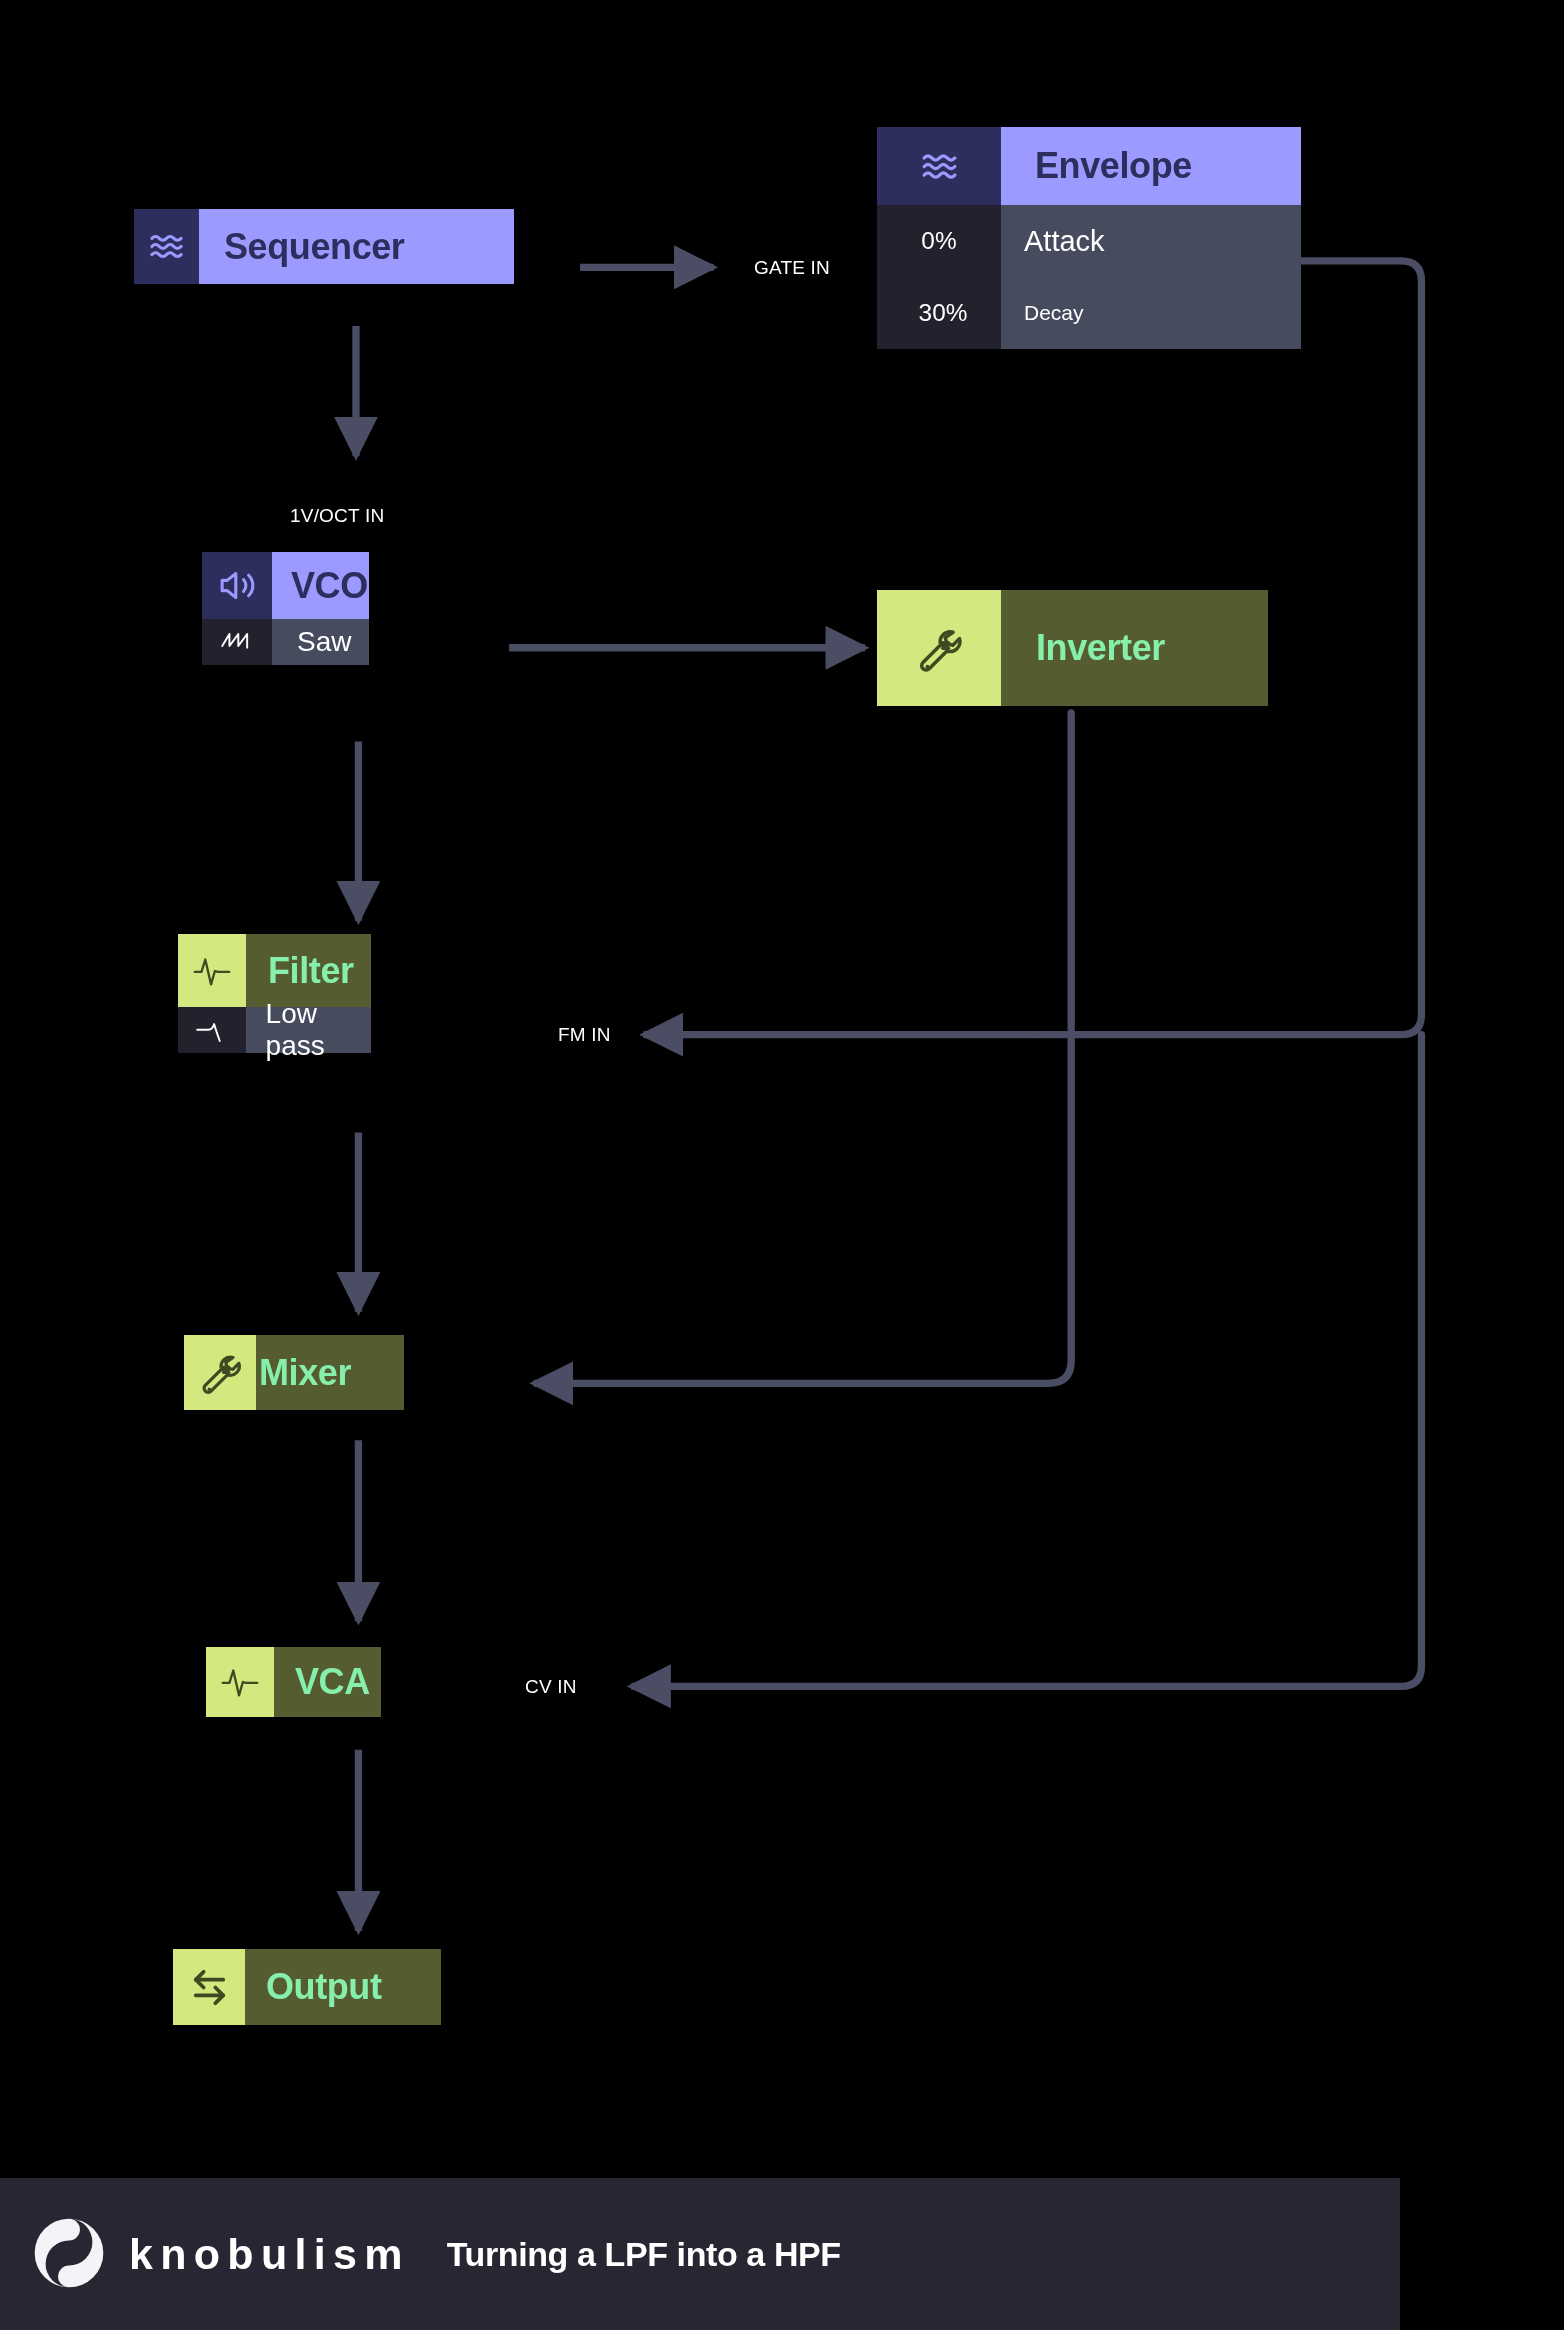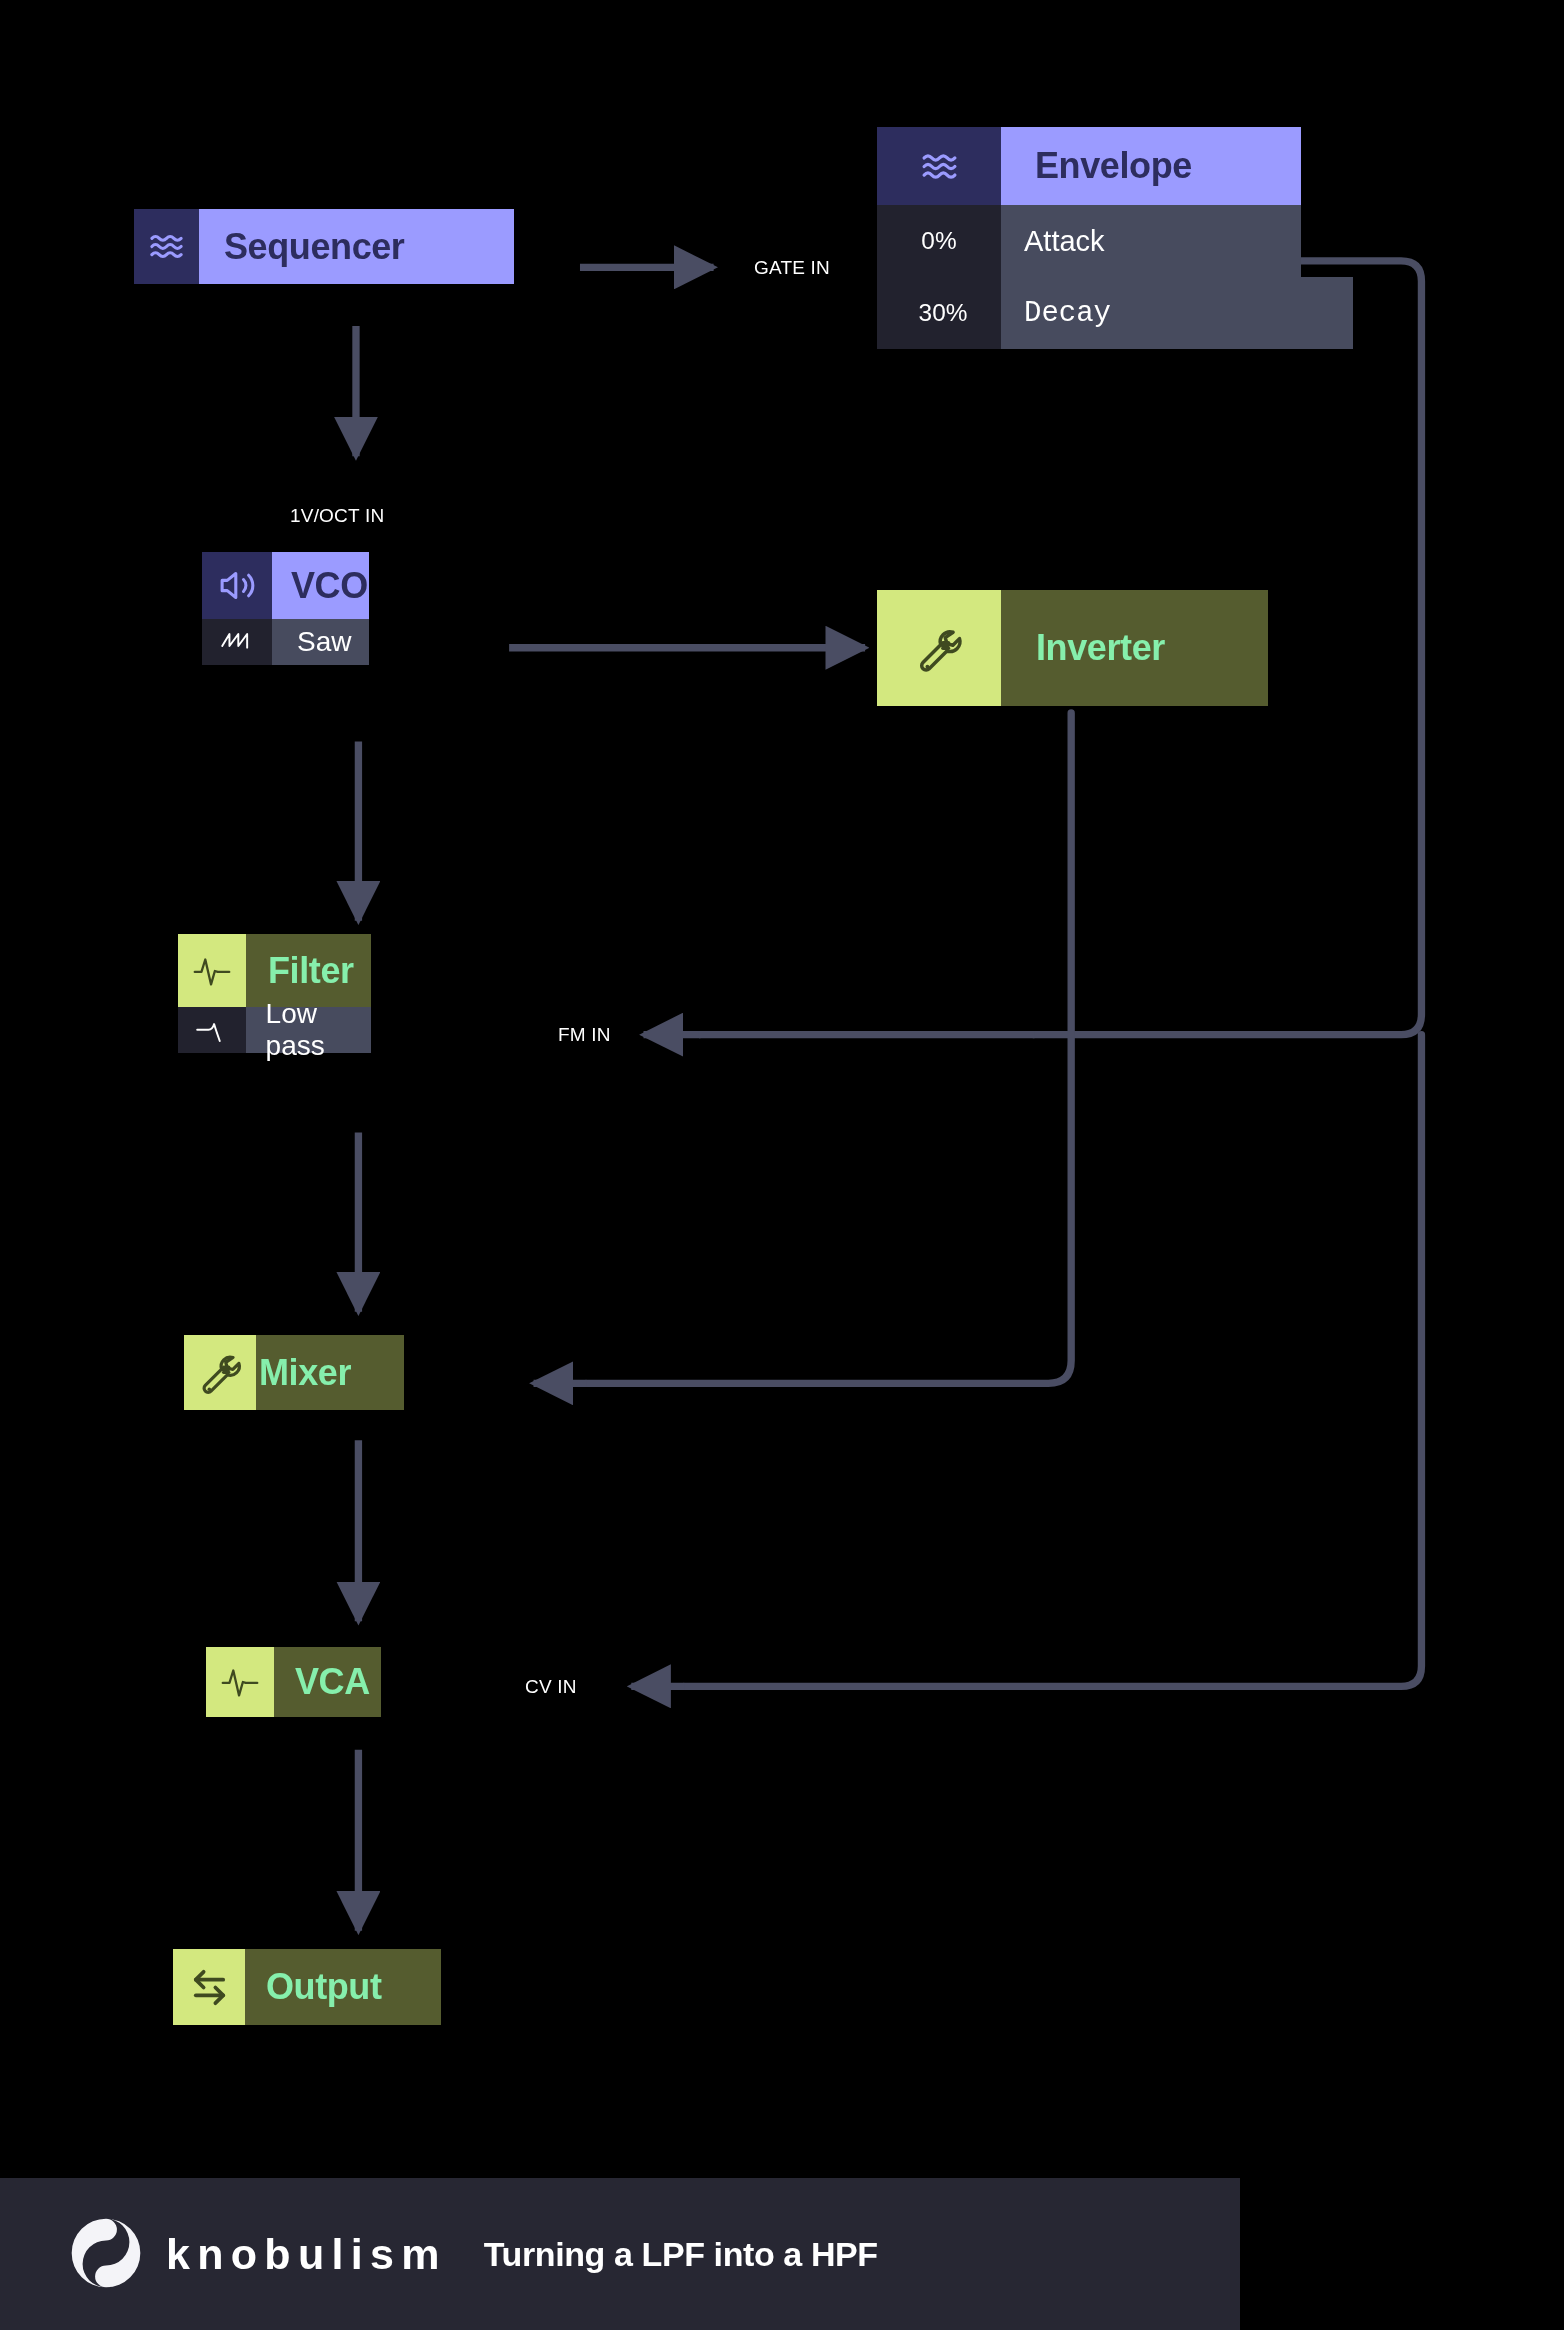--- a/index.html
+++ b/index.html
@@ -87,26 +87,26 @@
     font-size: 19px;
     white-space: nowrap;
     letter-spacing: 0.2px;
   }
 
   
   #footer {
     position: absolute;
     left: 0;
     bottom: 0;
-    width: 1240px;
+    width: 1400px;
     height: 152px;
     background: #272733;
     display: flex;
     align-items: center;
-    padding-left: 67px;
+    padding-left: 30px;
   }
   #logo-mark { flex: 0 0 auto; margin-right: 21px; }
   #logo-word {
     color: #ffffff;
     font-size: 43px;
     font-weight: bold;
     letter-spacing: 7.3px;
     margin-right: 37px;
   }
   #footer-title {
@@ -197,21 +197,21 @@
         </svg>
       </div>
       <div class="mod-title" style="width:300px; height:78px; font-size:36px; padding-left:34px;">Envelope</div>
     </div>
     <div class="param-row">
       <div class="param-val" style="width:124px; height:72px; font-size:24.4px;">0%</div>
       <div class="param-name" style="width:300px; height:72px; font-size:29px;">Attack</div>
     </div>
     <div class="param-row">
       <div class="param-val" style="width:124px; height:72px; font-size:24.4px;padding-left:8px;">30%</div>
-      <div class="param-name" style="width:352px; height:72px; font-size:29px;font-family:Liberation Mono, monospace;">Decay</div>
+      <div class="param-name" style="width:300px; height:72px; font-size:21px;">Decay</div>
     </div>
   </div>
 
   <div class="module m-purple" style="left:202px; top:552px;">
     <div class="module-head">
       <div class="mod-icon" style="width:70px; height:67px;">
         <svg width="41" height="41" viewBox="0 0 24 24" fill="none" stroke="#9b9bff" stroke-width="1.8" stroke-linecap="round" stroke-linejoin="round">
           <path d="M11 5 L6 9 H3 v6 h3 l5 4 z"></path>
           <path d="M15.5 8.5a5 5 0 0 1 0 7"></path>
           <path d="M18.5 6a8.5 8.5 0 0 1 0 12"></path>

